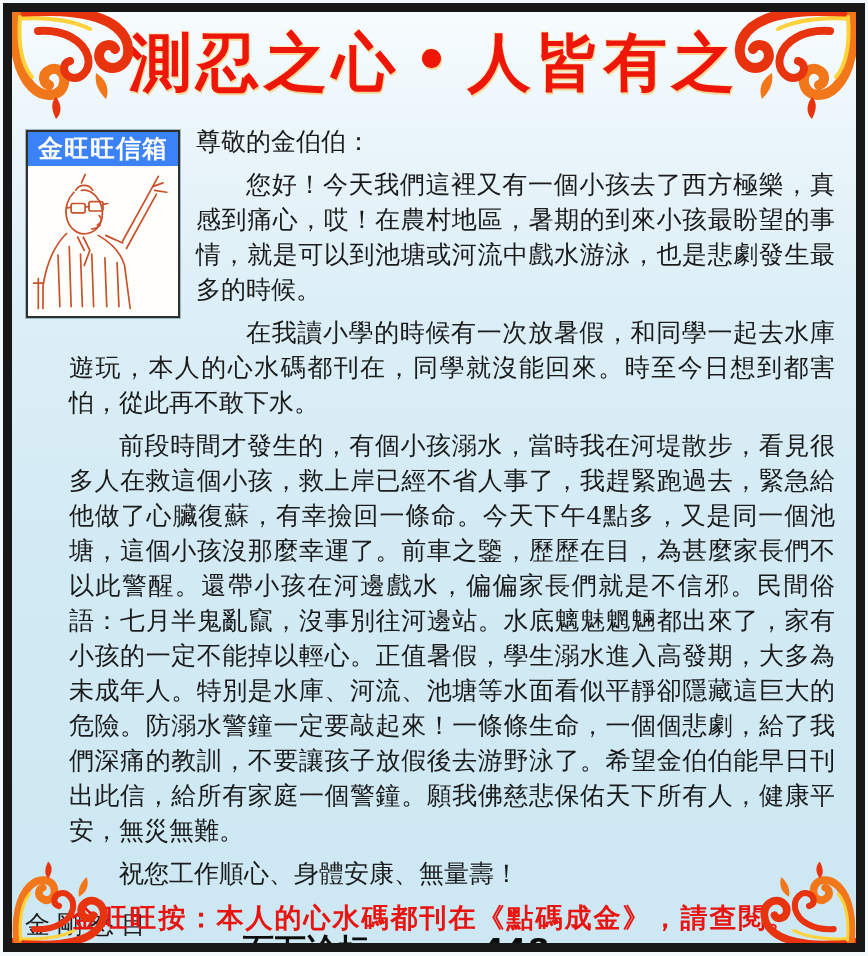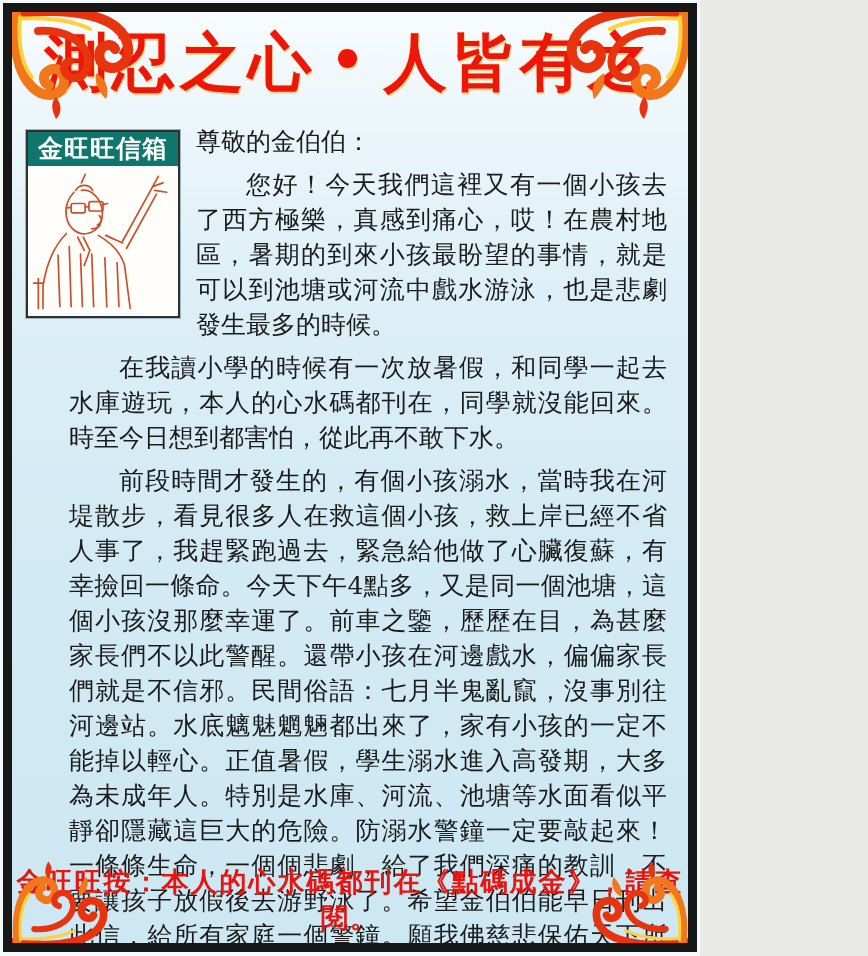--- a/index.html
+++ b/index.html
@@ -1,16 +1,16 @@
 <!DOCTYPE html>
 <html><head>
 <meta charset="utf-8">
 <style>
   html,body{margin:0;padding:0;background:#e9e9e6;}
-  .page{position:relative;width:700px;height:956px;background:#f4f9fb;overflow:hidden;
+  .page{position:relative;width:868px;height:956px;background:#f4f9fb;overflow:hidden;
         font-family:"DejaVu Serif","Liberation Serif",serif;}
   .frame{position:absolute;top:3px;left:3px;right:3px;bottom:4px;
          border:9px solid #171717;box-sizing:border-box;overflow:hidden;
          background:linear-gradient(180deg,#f7fcfe 0%,#eef7fb 9%,#ddeff7 30%,#d2eaf4 60%,#cde8f3 100%);}
   .content{position:relative;height:100%;padding:0 13px;box-sizing:border-box;}
 
   
   .corner{position:absolute;pointer-events:none;z-index:5;}
   .corner.tl{top:-3px;left:-3px;width:130px;height:112px;}
   .corner.tr{top:-3px;right:-3px;width:130px;height:112px;transform:scaleX(-1);}
@@ -21,21 +21,21 @@
   
   .title-row{position:relative;text-align:center;padding:10px 0 4px;z-index:2;}
   .main-title{display:inline-block;font-size:63px;line-height:76px;font-weight:800;
               color:#ee1509;letter-spacing:5px;white-space:nowrap;
               text-shadow:1px 2px 0 rgba(250,190,70,.55), -1px -1px 0 rgba(250,220,120,.4);}
   .title-dot{display:inline-block;vertical-align:middle;margin:0 14px 14px;font-size:54px;color:#ee1509;}
 
   
   .mailbox{float:left;width:150px;margin:6px 16px 6px 1px;border:2px solid #30302e;
            background:#fdfdfb;box-shadow:0 0 0 1px #9db8c4;}
-  .mailbox-header{background:#0f766e;color:#ffffff;text-align:center;
+  .mailbox-header{background:#3b82f6;color:#ffffff;text-align:center;
                   font-family:"DejaVu Sans","Liberation Sans",sans-serif;
                   font-weight:bold;font-size:25px;line-height:34px;letter-spacing:1px;}
   .mailbox-art{height:150px;background:#fffefb;}
   .mailbox-art svg{width:100%;height:100%;display:block;}
 
   
   .letter{position:relative;z-index:2;font-size:25px;line-height:35px;color:#1b1b1b;
           text-align:justify;text-justify:inter-ideograph;}
   .letter p{margin:8px;}
   .salutation{text-indent:0;}

